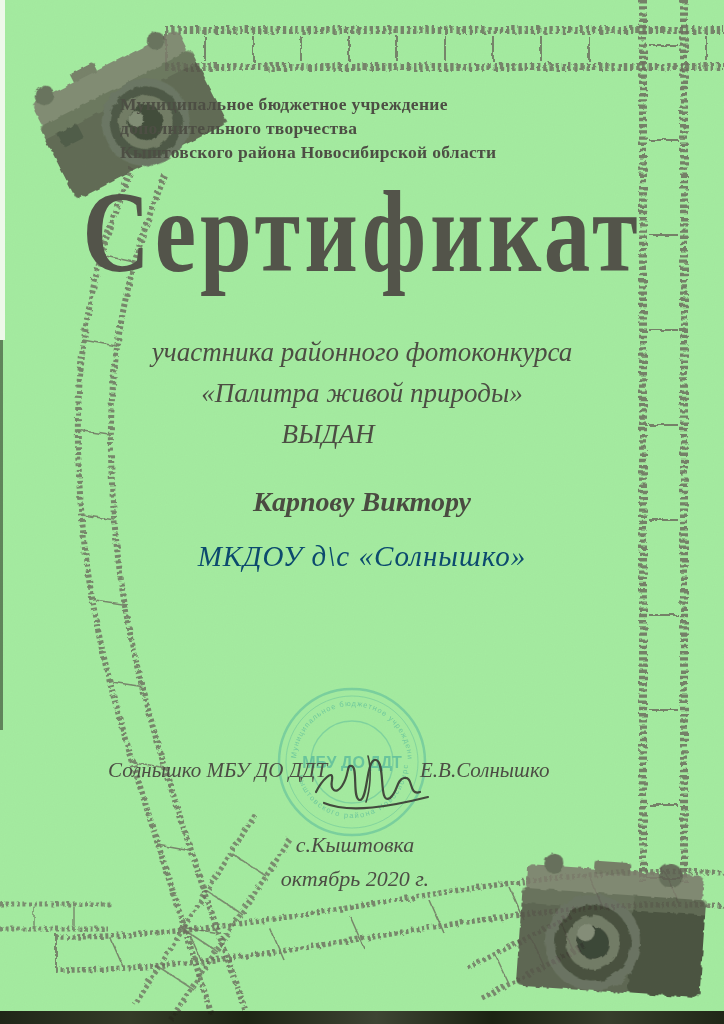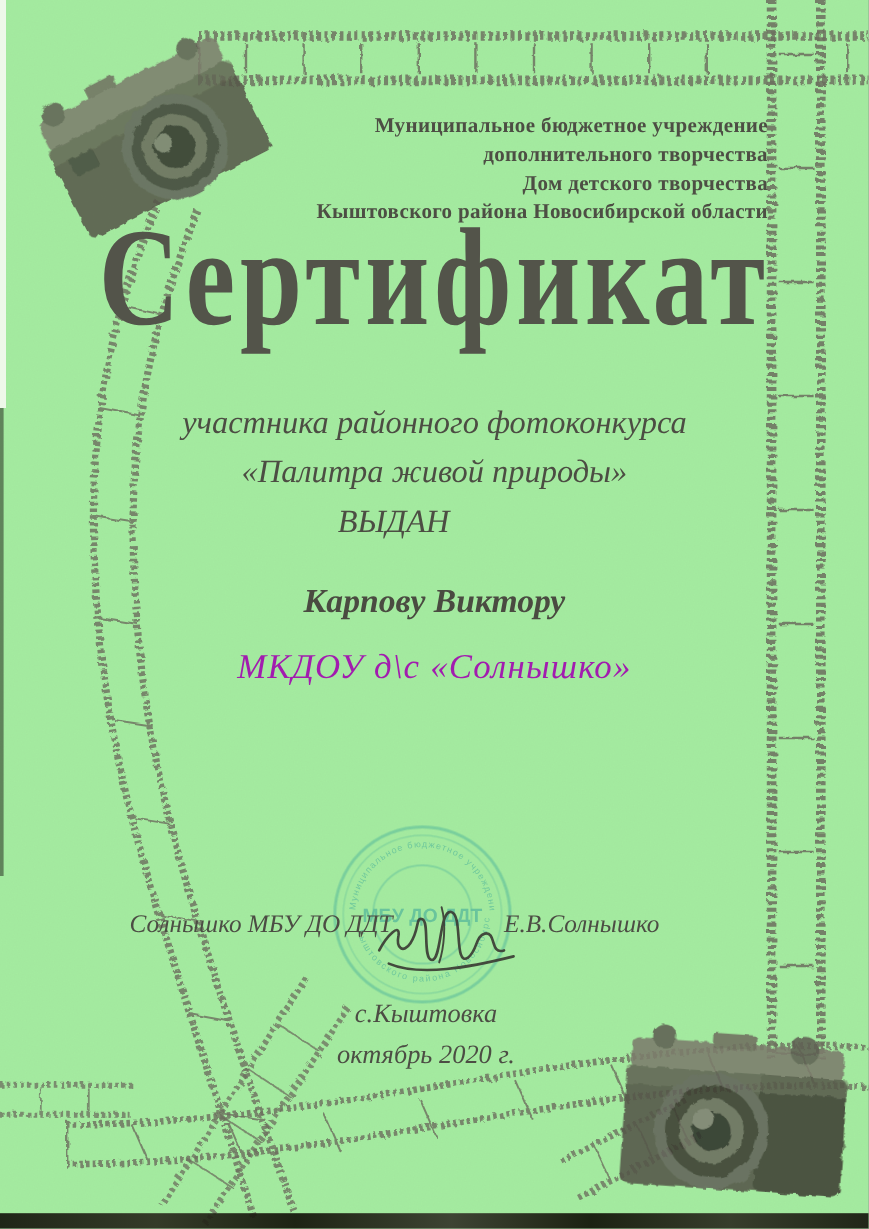--- a/index.html
+++ b/index.html
@@ -5,28 +5,28 @@
   html,body{margin:0;padding:0;background:#888;}
   .page{
     position:relative;width:724px;height:1024px;overflow:hidden;
     background:#a4eca0;
     font-family:"Liberation Serif","DejaVu Serif",serif;
     color:#4b4c43;
   }
   .decor{position:absolute;left:0;top:0;width:724px;height:1024px;pointer-events:none;}
   .txt{position:absolute;left:0;width:724px;text-align:center;}
 
-  .header-block{top:92px;left:120px;width:520px;position:absolute;text-align:right;
+  .header-block{top:92px;left:120px;width:520px;position:absolute;text-align:left;
     font-weight:bold;font-size:17.5px;line-height:24px;color:#4d4e44;letter-spacing:.3px;}
   .cert-title{top:186px;font-weight:bold;font-size:93px;letter-spacing:4px;color:#53544a;
     transform:scaleY(1.25);transform-origin:50% 80%;}
   .sub-block{top:332px;font-weight:normal;font-style:italic;font-size:27px;line-height:41px;color:#4c4d43;}
   .sub-line-issued{display:block;transform:translateX(-34px);}
   .recipient-name{top:486px;font-weight:bold;font-style:italic;font-size:28px;color:#4a4b41;}
-  .recipient-org{top:540px;font-style:italic;font-size:29px;letter-spacing:1px;color:#a21caf;}
+  .recipient-org{top:540px;font-style:italic;font-size:29px;letter-spacing:1px;color:#0c4a6e;}
   .sig-row{position:absolute;top:758px;left:0;width:724px;font-style:italic;font-size:21px;color:#4c4d44;}
   .sig-position{position:absolute;left:108px;top:0;}
   .sig-name{position:absolute;left:420px;top:0;}
   .footer-block{top:828px;font-style:italic;font-size:22px;line-height:34px;color:#4c4d44;transform:translateX(-7px);}
 
   .scan-edge-left-white{position:absolute;left:0;top:0;width:5px;height:340px;background:rgba(246,250,242,.9);}
   .scan-edge-left-dark{position:absolute;left:0;top:340px;width:3px;height:390px;background:rgba(30,30,24,.5);}
   .scan-edge-bottom{position:absolute;left:0;top:1011px;width:724px;height:13px;
     background:linear-gradient(90deg,#14150c 0%,#2b2c1e 18%,#121308 34%,#35362a 52%,#101106 68%,#2e2f22 84%,#15160c 100%);
     opacity:.92;}
@@ -193,21 +193,20 @@
     <g stroke="#3b3c35" stroke-width="2.2" fill="none" stroke-linecap="round" opacity="0.92">
       <path d="M316,792 C322,780 334,768 332,780 C330,790 336,795 342,786 C350,774 346,764 352,766 C358,768 352,800 360,800 C368,800 366,758 376,760 C386,762 378,806 390,798 C398,792 396,780 404,778 C414,776 408,796 420,792"></path>
       <path d="M324,803 C350,814 392,806 428,797"></path>
       <path d="M368,756 C372,770 370,790 366,802" stroke-width="1.6"></path>
     </g>
   </svg>
 
   <div class="header-block">
     <div>Муниципальное бюджетное учреждение</div>
     <div>дополнительного творчества</div>
-    <div>Дом детского творчества</div>
     <div>Кыштовского района Новосибирской области</div>
   </div>
 
   <div class="txt cert-title">Сертификат</div>
 
   <div class="txt sub-block">
     <div>участника районного фотоконкурса</div>
     <div>«Палитра живой природы»</div>
     <span class="sub-line-issued">ВЫДАН</span>
   </div>

